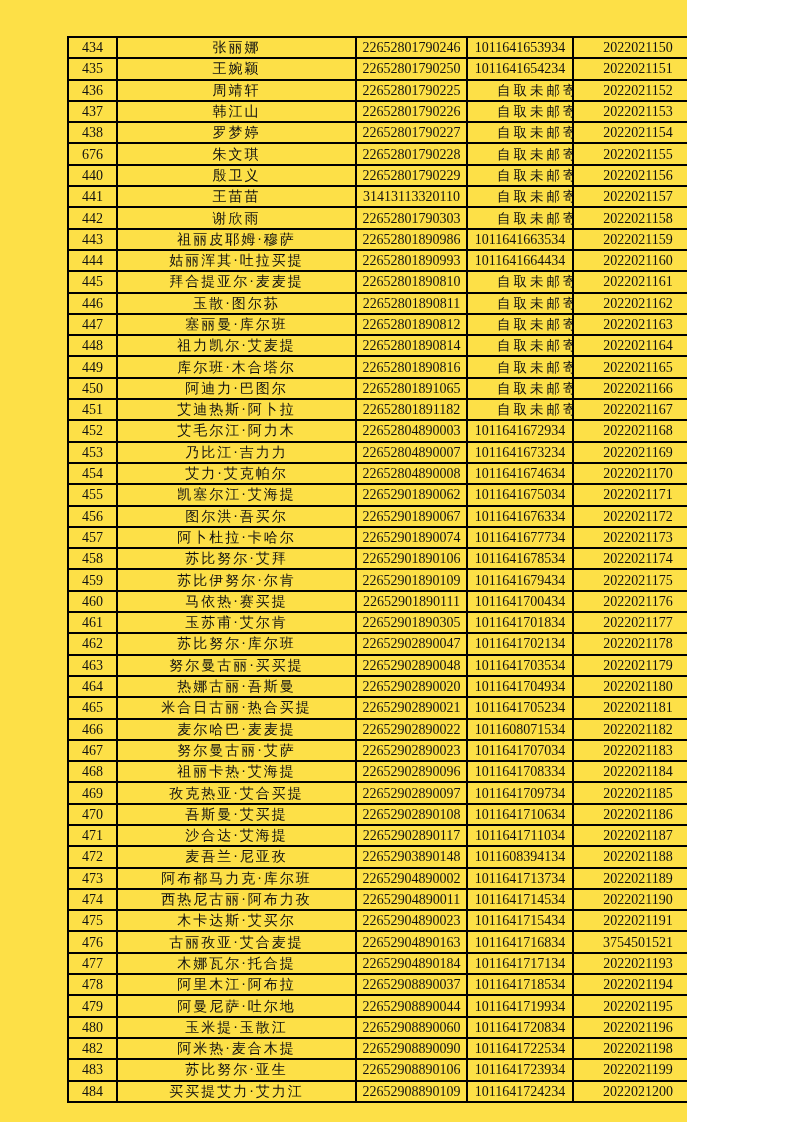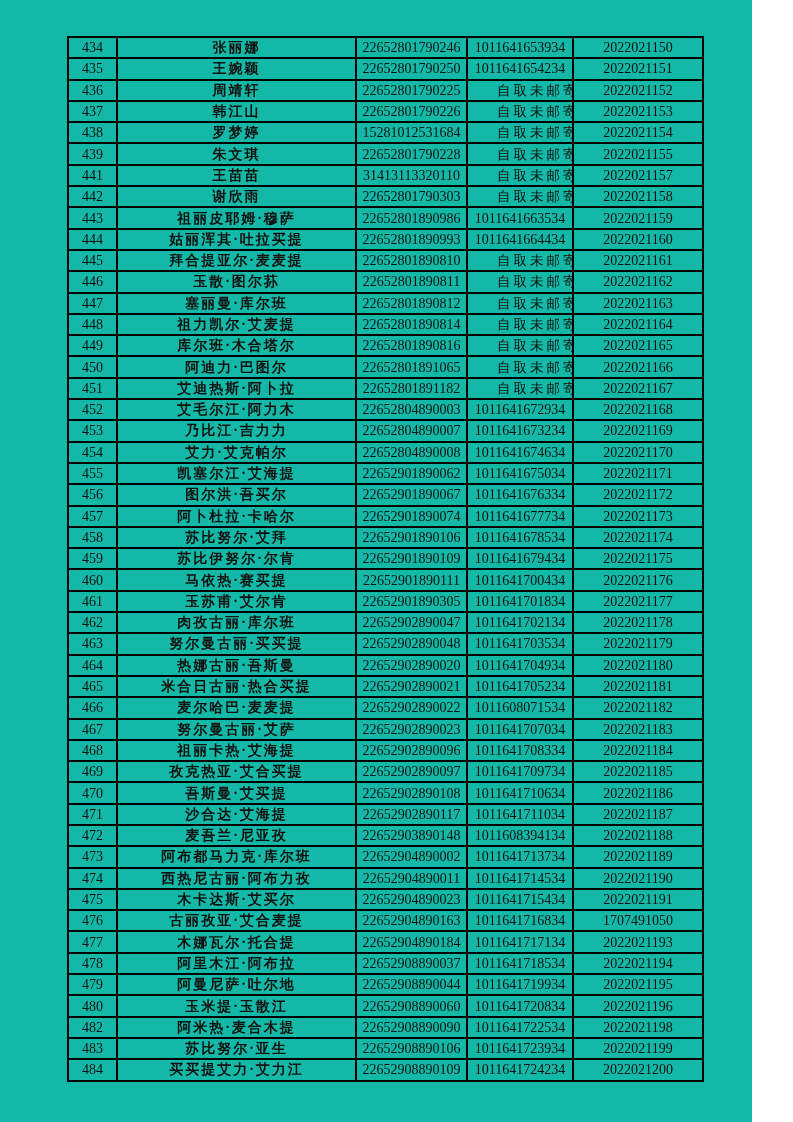--- a/index.html
+++ b/index.html
@@ -5,23 +5,23 @@
   html, body {
     margin: 0;
     padding: 0;
     background: #ffffff;
     width: 793px;
     height: 1122px;
     font-family: "Liberation Serif", "DejaVu Serif", serif;
   }
   .page {
     position: relative;
-    width: 752px;
+    width: 687px;
     height: 1122px;
-    background: #14b8a6;
+    background: #fde047;
     overflow: hidden;
   }
   table.roster {
     position: absolute;
     left: 67px;
     top: 36px;
     width: 635px;
     border-collapse: collapse;
     table-layout: fixed;
   }
@@ -35,21 +35,21 @@
     line-height: 15px;
     color: #111111;
     overflow: hidden;
     white-space: nowrap;
   }
   col.col-no     { width: 49px;  }
   col.col-name   { width: 239px; }
   col.col-id1    { width: 111px; }
   col.col-id2    { width: 106px; }
   col.col-serial { width: 130px; }
-  td.c1 { letter-spacing: 2px; font-weight: bold; }           
+  td.c1 { letter-spacing: 2px; }           
   td.c3.cn-text { letter-spacing: 3px; font-size: 13.5px; padding-left: 29px; }  
   td.c2, td.c3, td.c4 { font-size: 14.5px; }
 </style>
 </head>
 <body>
 
 <div class="page">
   <table class="roster">
     <colgroup>
       <col class="col-no">
@@ -83,30 +83,37 @@
         <tr>
           <td class="c0">437</td>
           <td class="c1">韩江山</td>
           <td class="c2">22652801790226</td>
           <td class="c3 cn-text">自取未邮寄</td>
           <td class="c4">2022021153</td>
         </tr>
         <tr>
           <td class="c0">438</td>
           <td class="c1">罗梦婷</td>
-          <td class="c2">15281012531684</td>
+          <td class="c2">22652801790227</td>
           <td class="c3 cn-text">自取未邮寄</td>
           <td class="c4">2022021154</td>
         </tr>
         <tr>
-          <td class="c0">439</td>
+          <td class="c0">676</td>
           <td class="c1">朱文琪</td>
           <td class="c2">22652801790228</td>
           <td class="c3 cn-text">自取未邮寄</td>
           <td class="c4">2022021155</td>
+        </tr>
+        <tr>
+          <td class="c0">440</td>
+          <td class="c1">殷卫义</td>
+          <td class="c2">22652801790229</td>
+          <td class="c3 cn-text">自取未邮寄</td>
+          <td class="c4">2022021156</td>
         </tr>
         <tr>
           <td class="c0">441</td>
           <td class="c1">王苗苗</td>
           <td class="c2">31413113320110</td>
           <td class="c3 cn-text">自取未邮寄</td>
           <td class="c4">2022021157</td>
         </tr>
         <tr>
           <td class="c0">442</td>
@@ -243,21 +250,21 @@
         </tr>
         <tr>
           <td class="c0">461</td>
           <td class="c1">玉苏甫·艾尔肯</td>
           <td class="c2">22652901890305</td>
           <td class="c3">1011641701834</td>
           <td class="c4">2022021177</td>
         </tr>
         <tr>
           <td class="c0">462</td>
-          <td class="c1">肉孜古丽·库尔班</td>
+          <td class="c1">苏比努尔·库尔班</td>
           <td class="c2">22652902890047</td>
           <td class="c3">1011641702134</td>
           <td class="c4">2022021178</td>
         </tr>
         <tr>
           <td class="c0">463</td>
           <td class="c1">努尔曼古丽·买买提</td>
           <td class="c2">22652902890048</td>
           <td class="c3">1011641703534</td>
           <td class="c4">2022021179</td>
@@ -344,21 +351,21 @@
           <td class="c1">木卡达斯·艾买尔</td>
           <td class="c2">22652904890023</td>
           <td class="c3">1011641715434</td>
           <td class="c4">2022021191</td>
         </tr>
         <tr>
           <td class="c0">476</td>
           <td class="c1">古丽孜亚·艾合麦提</td>
           <td class="c2">22652904890163</td>
           <td class="c3">1011641716834</td>
-          <td class="c4">1707491050</td>
+          <td class="c4">3754501521</td>
         </tr>
         <tr>
           <td class="c0">477</td>
           <td class="c1">木娜瓦尔·托合提</td>
           <td class="c2">22652904890184</td>
           <td class="c3">1011641717134</td>
           <td class="c4">2022021193</td>
         </tr>
         <tr>
           <td class="c0">478</td>

